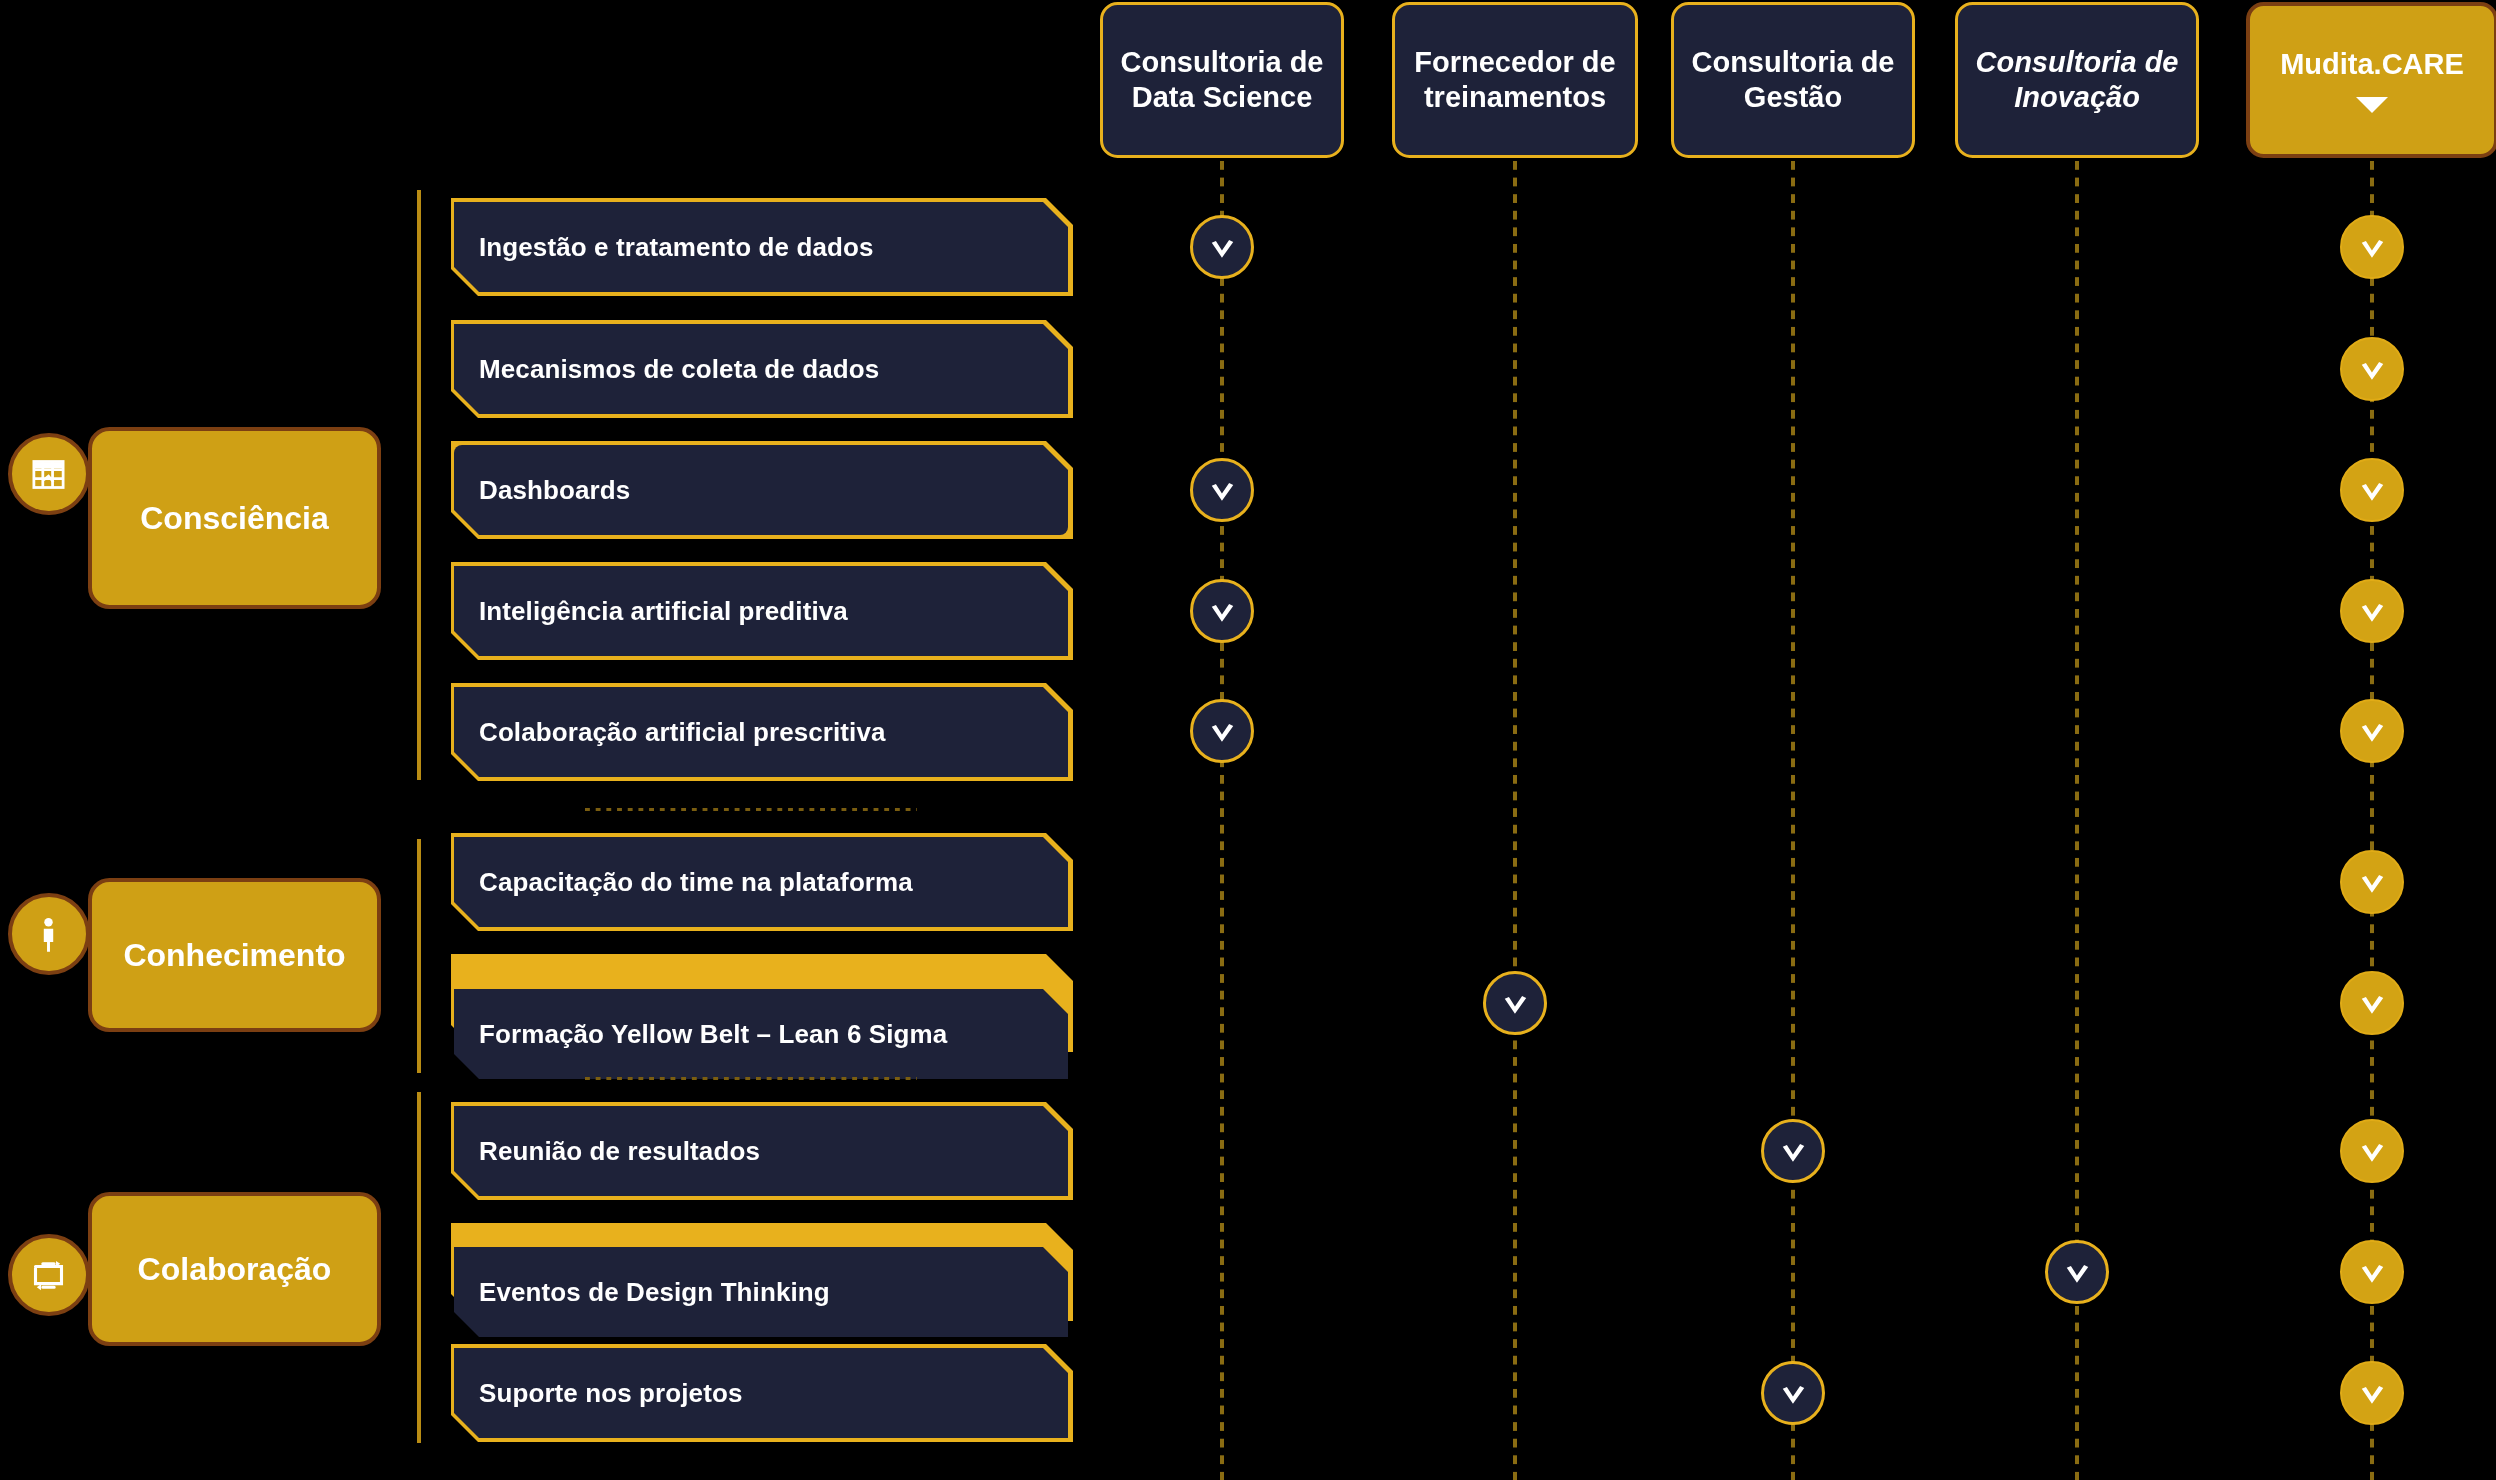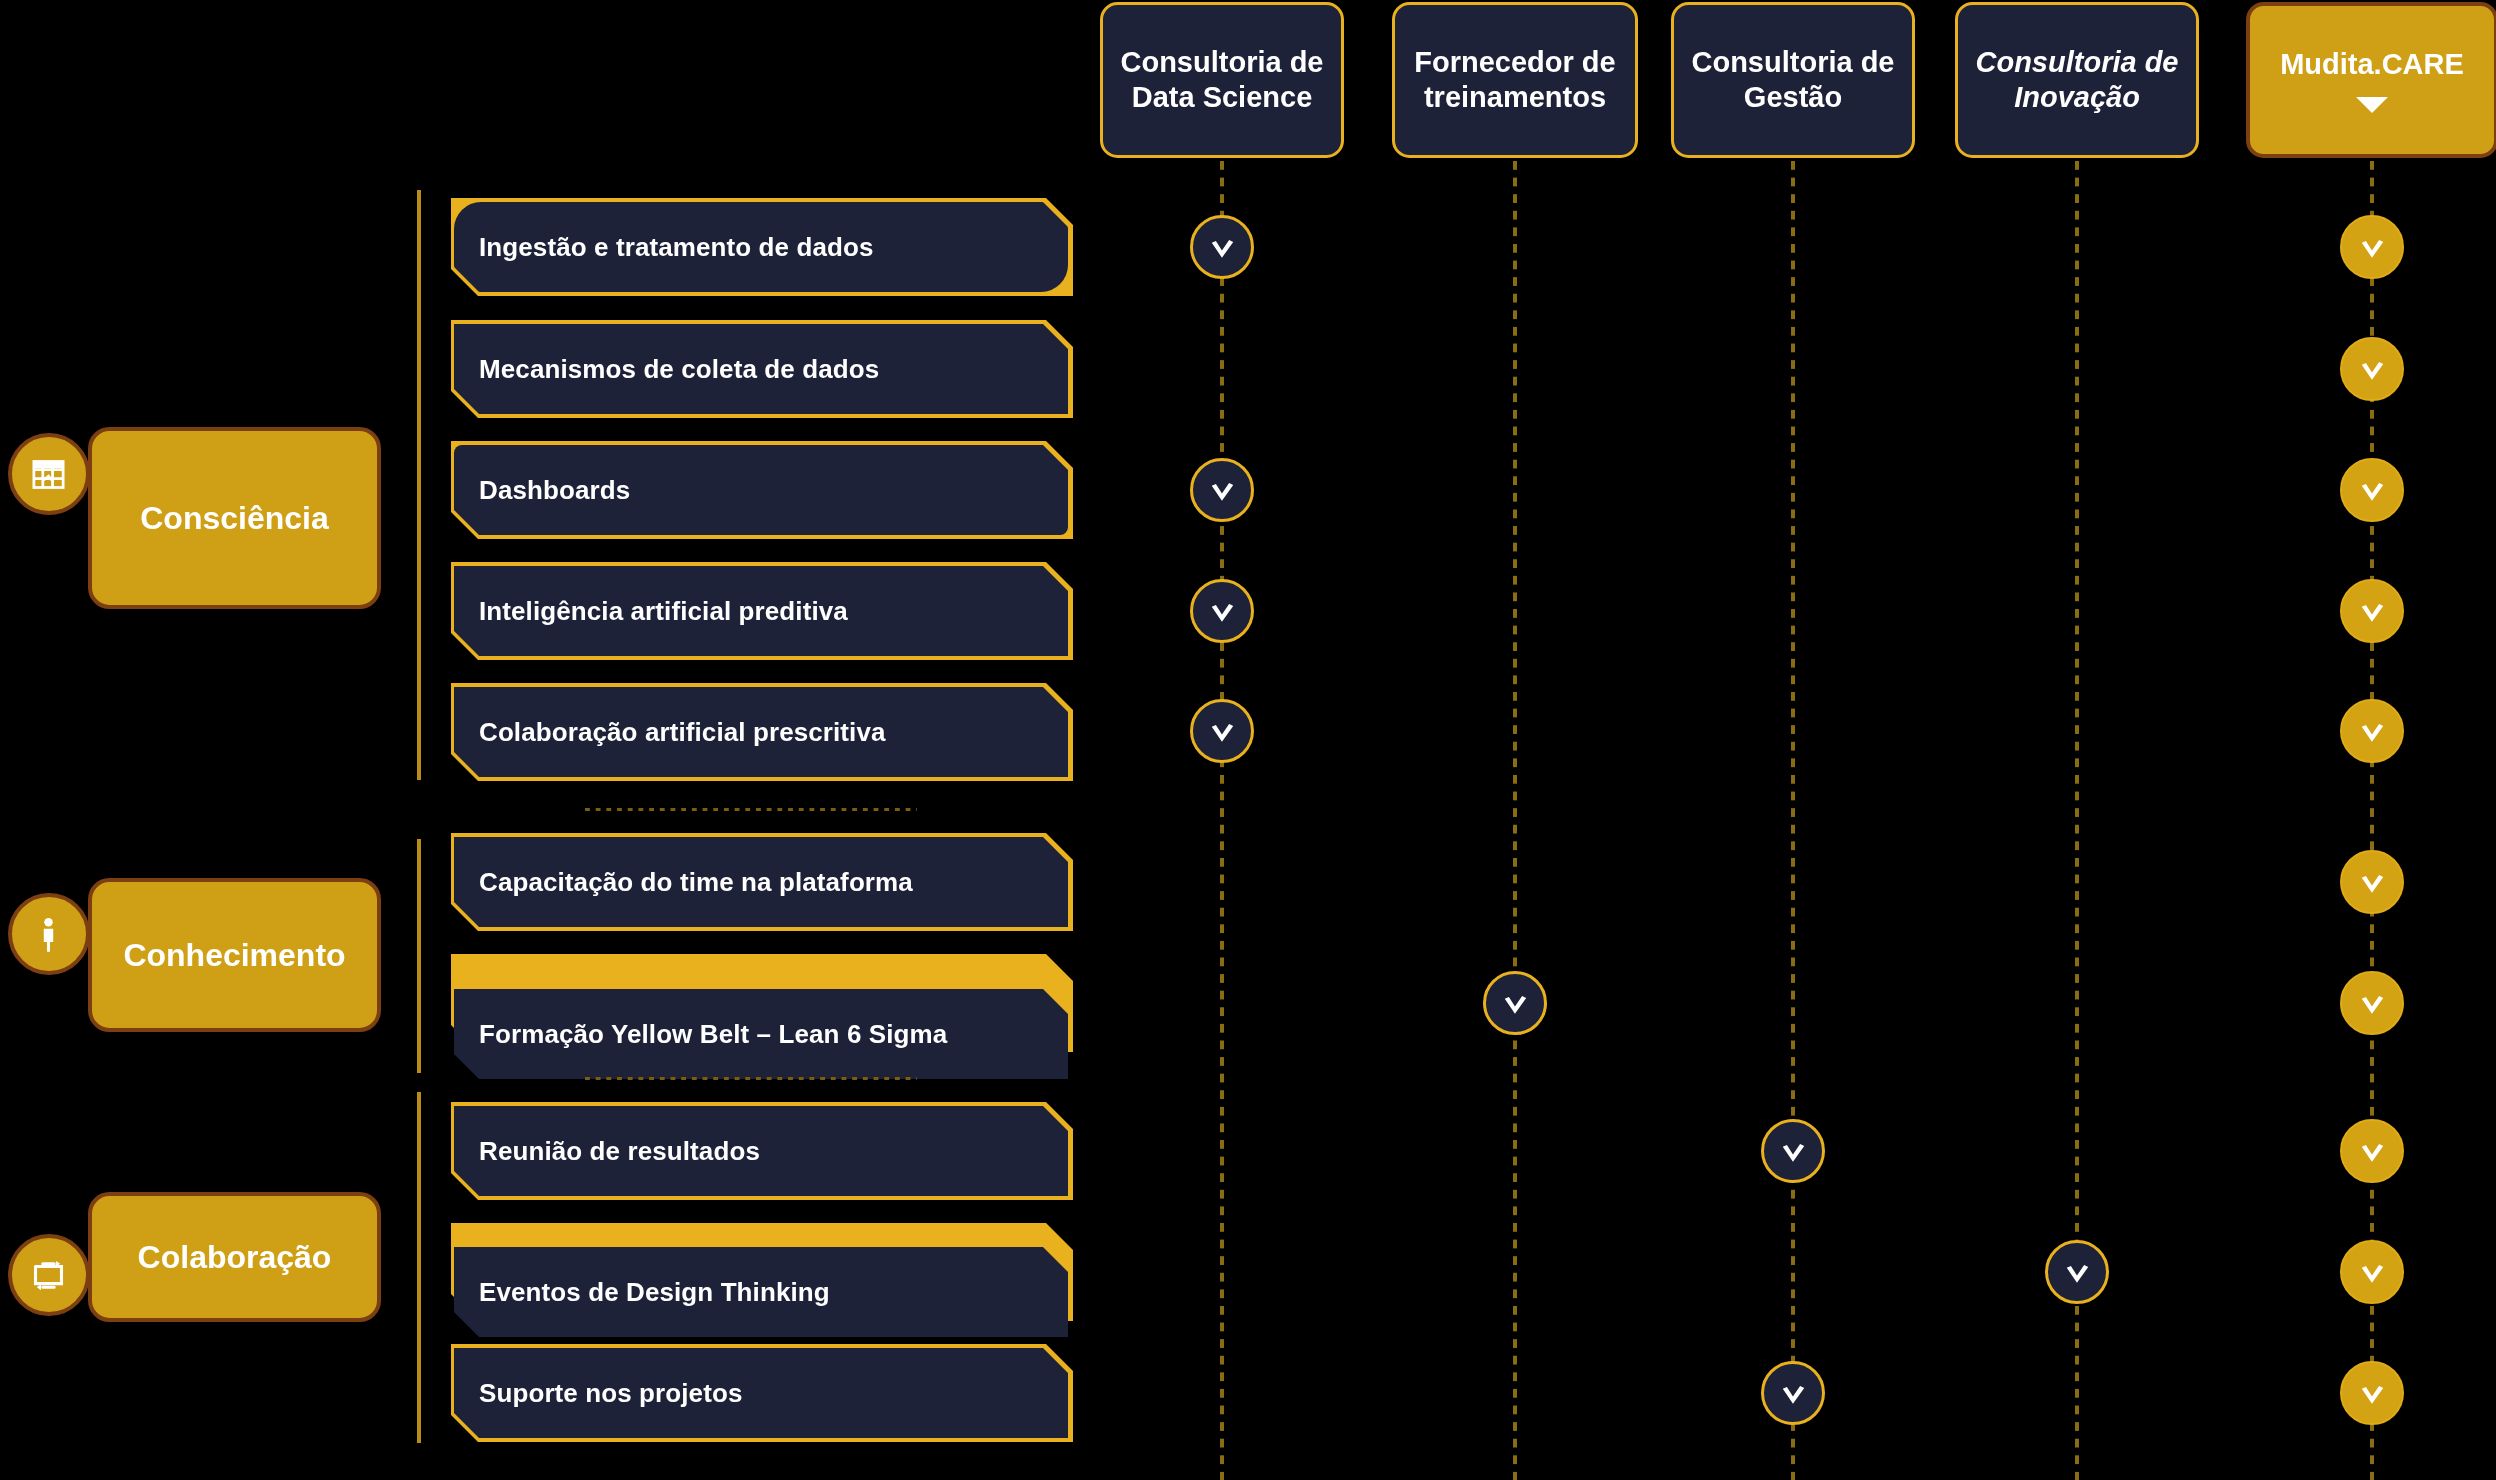--- a/index.html
+++ b/index.html
@@ -201,38 +201,38 @@
       </div>
       <div class="group-pill" style="top: 878px; height: 154px;">
         <span>Conhecimento</span>
       </div>
       <div class="group-badge" style="top: 893px;">
         <svg viewBox="0 0 24 24">
           <circle cx="12" cy="4.4" r="2.6" fill="#ffffff"></circle>
           <path d="M9.1 8.4h5.8v8.2h-2.0v6.0h-1.8v-6.0H9.1z" fill="#ffffff"></path>
         </svg>
       </div>
-      <div class="group-pill" style="top: 1192px; height: 130px;">
+      <div class="group-pill" style="top: 1192px; height: 154px;">
         <span>Colaboração</span>
       </div>
       <div class="group-badge" style="top: 1234px;">
         <svg viewBox="0 0 24 24">
           <g fill="none" stroke="#ffffff" stroke-width="1.9" stroke-linecap="round">
             <path d="M4 7.5v9.5h16V6.5H4"></path>
             <path d="M8.5 4.8h7M8.5 19.2h7"></path>
           </g>
           <path d="M16.6 3.0l2.6 1.8-2.6 1.8z" fill="#ffffff"></path>
           <path d="M7.4 21.0l-2.6-1.8 2.6-1.8z" fill="#ffffff"></path>
         </svg>
       </div>
     </div>
 
   <div id="row-chips">
       <div class="row-chip-wrap" style="top: 198px;"></div>
-      <div class="row-chip" style="top: 202px; border-radius: 27px;">
+      <div class="row-chip" style="top: 202px;">
         <span>Ingestão e tratamento de dados</span>
       </div>
       <div class="row-chip-wrap" style="top: 320px;"></div>
       <div class="row-chip" style="top: 324px;">
         <span>Mecanismos de coleta de dados</span>
       </div>
       <div class="row-chip-wrap" style="top: 441px;"></div>
       <div class="row-chip" style="top: 445px; border-radius: 8px;">
         <span>Dashboards</span>
       </div>

